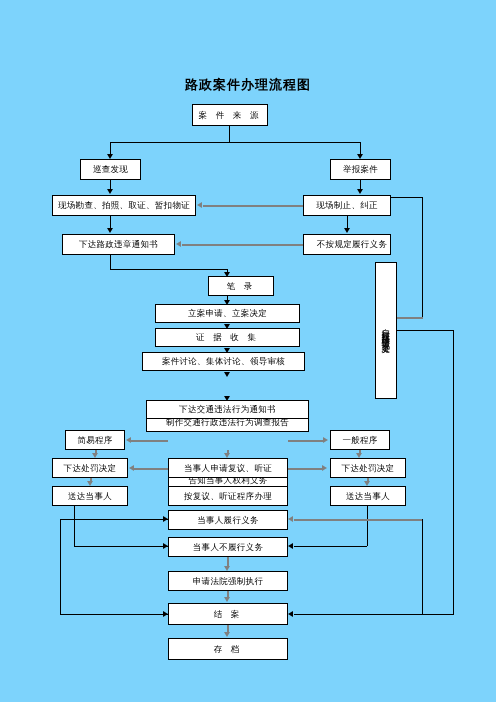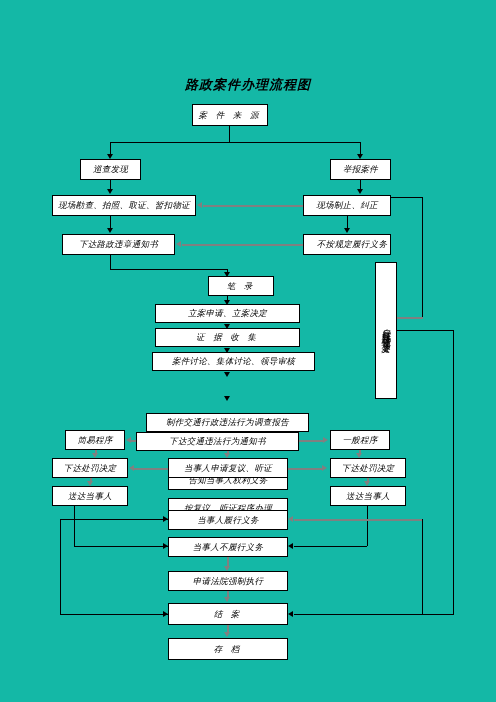--- a/index.html
+++ b/index.html
@@ -4,23 +4,22 @@
 <style>
   html,body{margin:0;padding:0;background:#ffffff;}
   body{
     font-family:"DejaVu Sans","Liberation Sans",sans-serif;
     color:#000;
   }
   #page{
     position:relative;
     width:496px;
     height:702px;
-    background:#14b8a6;
+    background:#7dd3fc;
     overflow:hidden;
-    font-style:italic;
   }
   .title{
     position:absolute;
     left:0; top:76px; width:496px;
     text-align:center;
     font-size:13px;
     font-weight:bold;
     letter-spacing:1px;
     white-space:nowrap;
   }
@@ -156,27 +155,27 @@
   <div class="box wide-space" style="left:196px;top:276px;width:66px;height:20px;margin-left:12px;">笔  录</div>
   <div class="v" style="left:227px;top:296px;height:6px;"></div>
   <div class="ar down" style="left:224px;top:300px;"></div>
 
   <div class="box" style="left:155px;top:304px;width:145px;height:19px;">立案申请、立案决定</div>
   <div class="ar down" style="left:224px;top:324px;"></div>
 
   <div class="box wide-space" style="left:155px;top:328px;width:145px;height:19px;">证  据  收  集</div>
   <div class="ar down" style="left:224px;top:348px;"></div>
 
-  <div class="box" style="left:152px;top:352px;width:163px;height:19px;">案件讨论、集体讨论、领导审核</div>
+  <div class="box" style="left:142px;top:352px;width:163px;height:19px;">案件讨论、集体讨论、领导审核</div>
   <div class="ar down" style="left:224px;top:372px;"></div>
 
   <div class="box" style="left:146px;top:376px;width:163px;height:19px;margin-top:37px;">制作交通行政违法行为调查报告</div>
   <div class="ar down" style="left:224px;top:396px;"></div>
 
-  <div class="box" style="left:136px;top:400px;width:163px;height:19px;margin-top:32px;">下达交通违法行为通知书</div>
+  <div class="box" style="left:146px;top:400px;width:163px;height:19px;">下达交通违法行为通知书</div>
   <div class="v" style="left:227px;top:419px;height:8px;"></div>
   <div class="ar down" style="left:224px;top:424px;"></div>
 
   <div class="box" style="left:65px;top:430px;width:60px;height:20px;">简易程序</div>
   <div class="box" style="left:168px;top:430px;width:120px;height:20px;margin-top:40px;">告知当事人权利义务</div>
   <div class="box" style="left:330px;top:430px;width:60px;height:20px;">一般程序</div>
 
   <div class="h grey" style="left:131px;top:440px;width:37px;"></div>
   <div class="ar grey left" style="left:126px;top:437px;"></div>
   <div class="h grey" style="left:288px;top:440px;width:36px;"></div>
@@ -199,21 +198,21 @@
   <div class="ar grey right" style="left:322px;top:465px;"></div>
 
   <div class="v grey" style="left:90px;top:478px;height:5px;"></div>
   <div class="ar grey down" style="left:87px;top:481px;"></div>
   <div class="v grey" style="left:227px;top:478px;height:5px;"></div>
   <div class="ar grey down" style="left:224px;top:481px;"></div>
   <div class="v grey" style="left:367px;top:478px;height:5px;"></div>
   <div class="ar grey down" style="left:364px;top:481px;"></div>
 
   <div class="box" style="left:52px;top:486px;width:76px;height:20px;">送达当事人</div>
-  <div class="box" style="left:168px;top:498px;width:120px;height:20px;">按复议、听证程序办理</div>
+  <div class="box" style="left:168px;top:486px;width:120px;height:20px;">按复议、听证程序办理</div>
   <div class="box" style="left:330px;top:486px;width:76px;height:20px;">送达当事人</div>
 
   <div class="v" style="left:74px;top:506px;height:40px;"></div>
   <div class="h" style="left:60px;top:519px;width:108px;"></div>
   <div class="ar right" style="left:163px;top:516px;"></div>
   <div class="h" style="left:74px;top:546px;width:94px;"></div>
   <div class="ar right" style="left:163px;top:543px;"></div>
   <div class="v" style="left:60px;top:519px;height:95px;"></div>
   <div class="h" style="left:60px;top:614px;width:108px;"></div>
   <div class="ar right" style="left:163px;top:611px;"></div>

